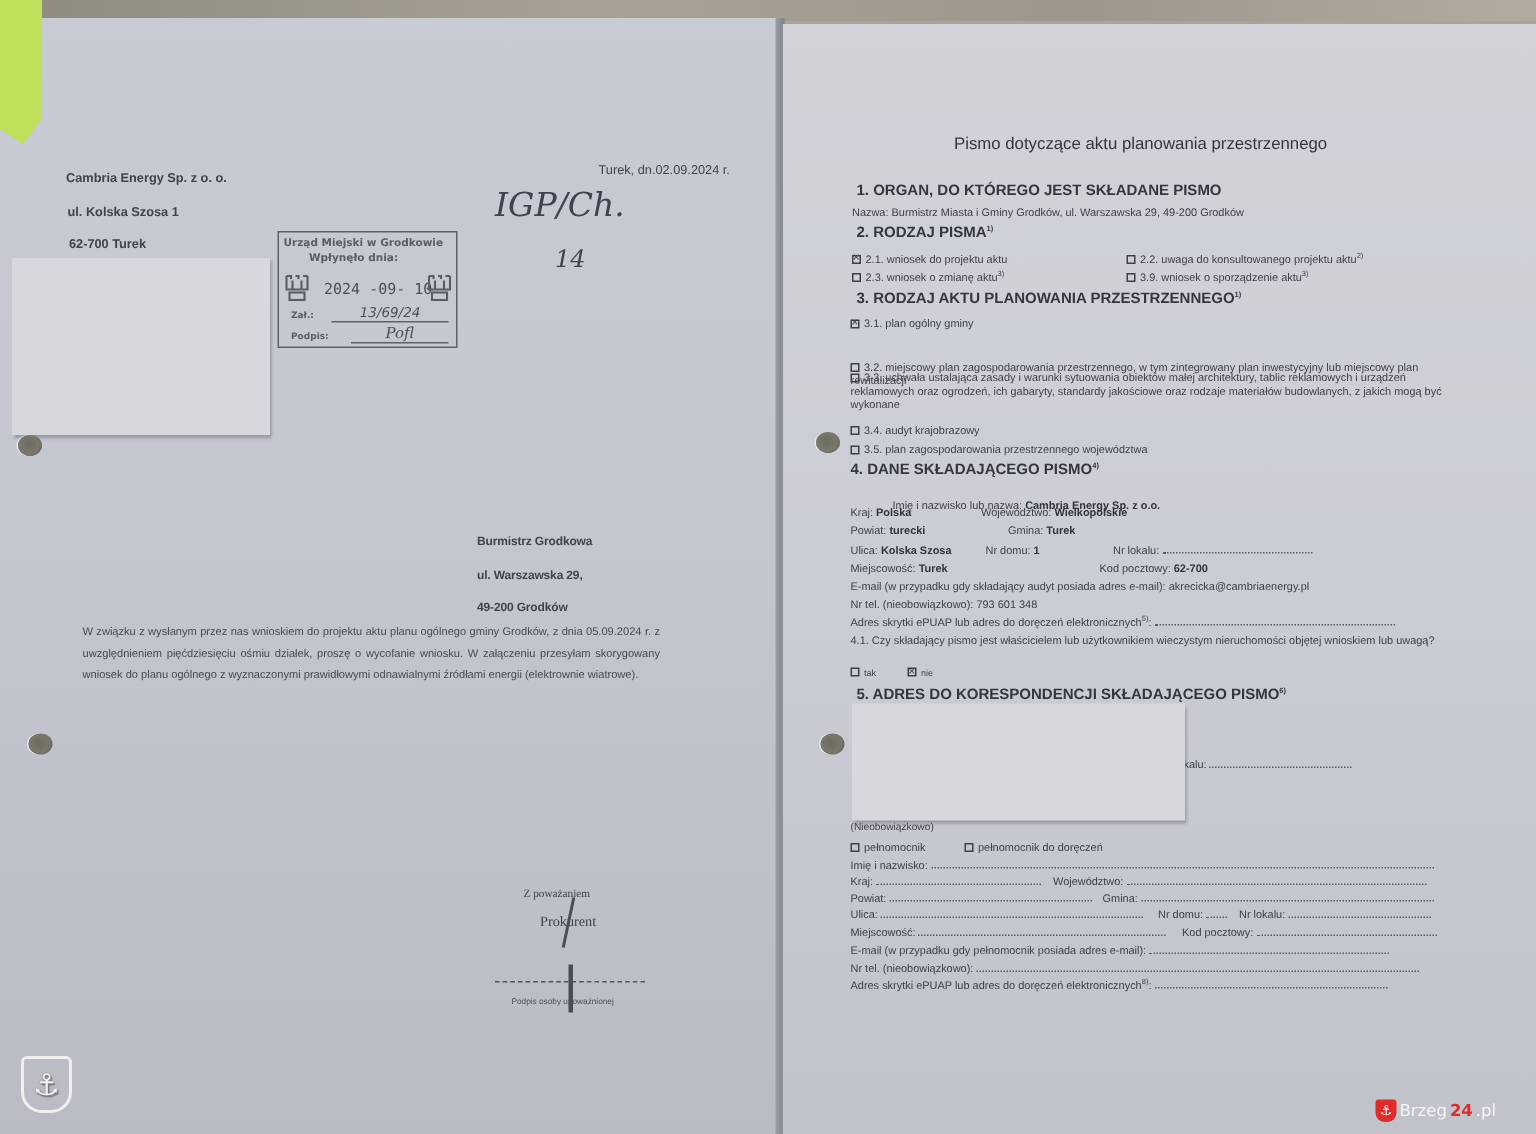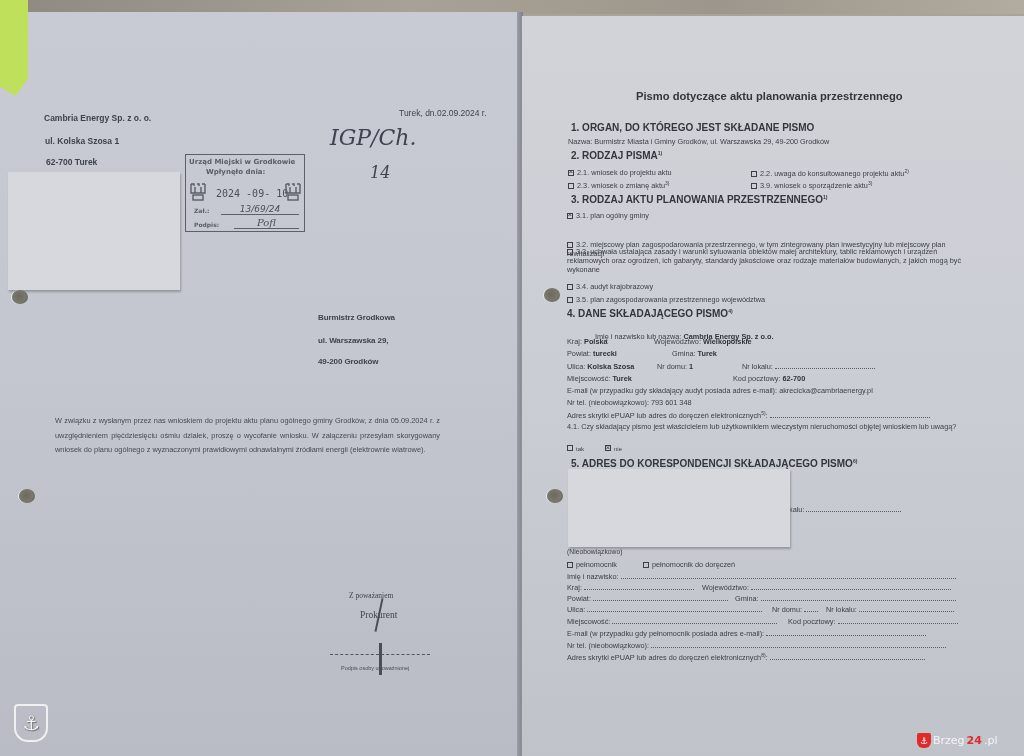--- a/index.html
+++ b/index.html
@@ -59,32 +59,32 @@
   .stamp .l2 { position: absolute; left: 20px; top: 13px; font-size: 7px; font-weight: bold; }
   .stamp .date-val { position: absolute; left: 30px; top: 33px; font-size: 10px; font-family: "DejaVu Sans Mono", monospace; color: #4c4f58; }
   .stamp .zal { position: absolute; left: 8px; top: 52px; font-size: 6px; font-weight: bold; }
   .stamp .zal-val { position: absolute; left: 35px; top: 49px; width: 78px; border-bottom: 1px solid #5e6068; font-size: 9px; font-style: italic; text-align: center; color: #4c4f58; }
   .stamp .podp { position: absolute; left: 8px; top: 66px; font-size: 6px; font-weight: bold; }
   .stamp .podp-val { position: absolute; left: 48px; top: 62px; width: 65px; border-bottom: 1px solid #5e6068; font-size: 10px; font-family: "DejaVu Serif", serif; font-style: italic; text-align: center; color: #4c4f58; }
   .castle { position: absolute; width: 18px; height: 20px; }
   .handwriting {
     font-family: "DejaVu Serif", serif; font-style: italic; color: #3d4350;
   }
-  .addressee { font-size: 8px; color: #40434b; font-weight: bold; letter-spacing: -0.1px; }
+  .addressee { font-size: 8px; color: #40434b; font-weight: bold; letter-spacing: -0.1px; margin-top: 43px; }
   .body-text {
     position: absolute; left: 55px; top: 414px; width: 385px;
     font-size: 7.4px; line-height: 14.5px; color: #464951; text-align: justify;
     font-family: "Liberation Sans", sans-serif;
   }
   .closing { font-size: 7.5px; color: #40434b; font-family: "Liberation Serif", serif; }
   .sig-line { position: absolute; left: 330px; top: 654px; width: 100px; border-top: 1px dashed #555; }
   .sig-caption { font-size: 5.5px; color: #4a4d55; }
 
   
-  .form-title { position: absolute; left: 636px; top: 90px; font-size: 11.2px; font-weight: bold; color: #33363d; white-space: nowrap; }
+  .form-title { position: absolute; left: 636px; top: 90px; font-size: 11.2px; font-weight: normal; color: #33363d; white-space: nowrap; }
   .form-h { position: absolute; font-size: 10px; font-weight: bold; color: #33363d; white-space: nowrap; }
   .form-h sup, .form-t sup { font-size: 5px; vertical-align: super; }
   .form-t { position: absolute; font-size: 7.3px; color: #3d4048; white-space: nowrap; }
   .form-t b { color: #30333a; }
   .cb { display: inline-block; width: 6px; height: 6px; border: 0.8px solid #3d4048; margin-right: 3px; vertical-align: -0.5px; position: relative; background: transparent; }
   .cb.checked::after { content: "×"; position: absolute; left: -0.5px; top: -3.5px; font-size: 8px; line-height: 10px; color: #3d4048; }
   .dots { border-bottom: 1px dotted #5a5d66; display: inline-block; height: 7px; }
   .multi { white-space: normal; line-height: 9px; }
 
   

